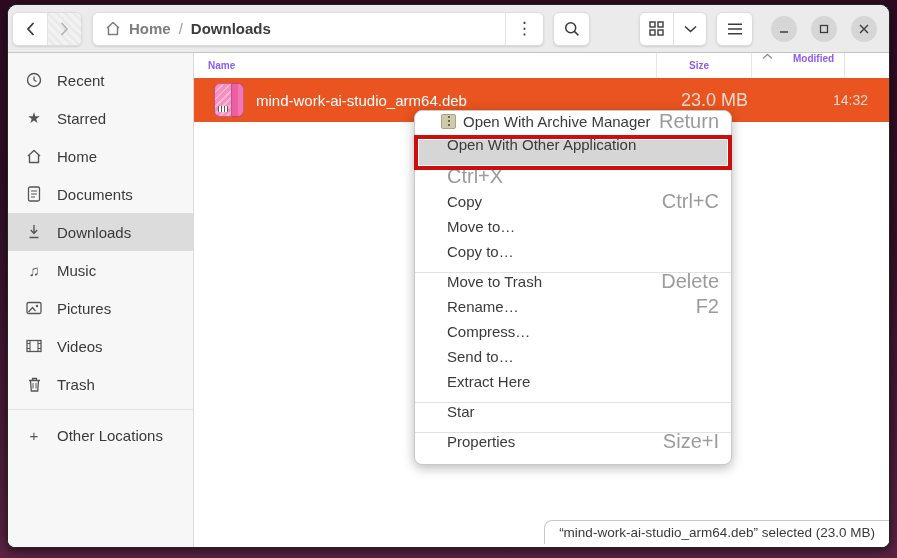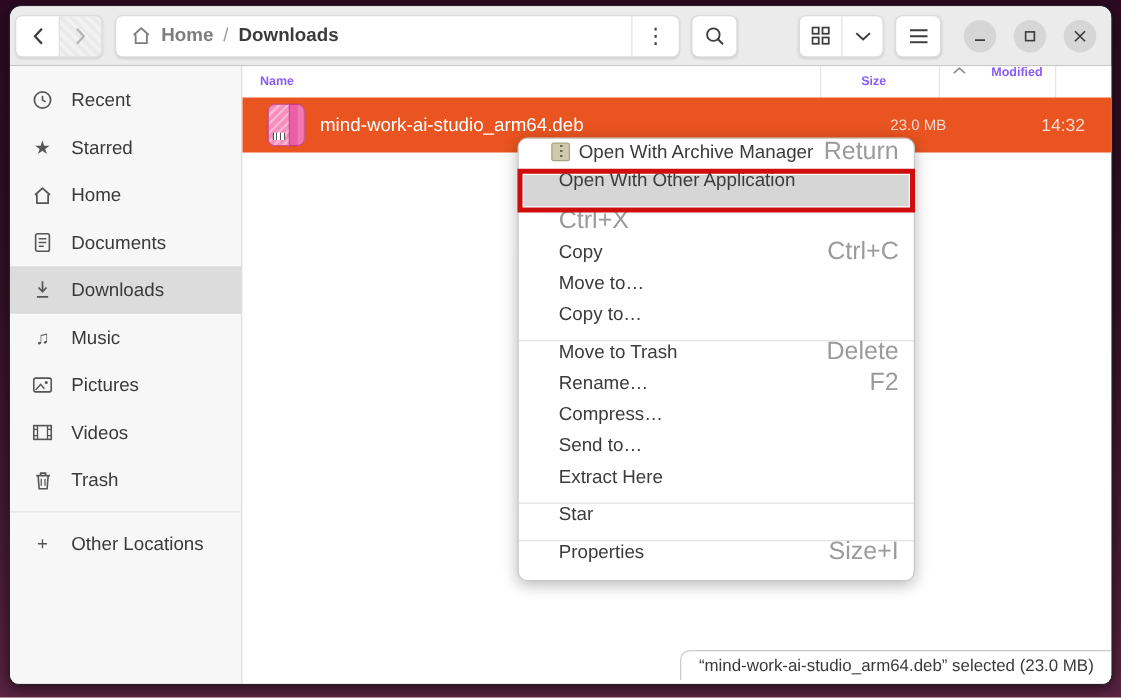--- a/index.html
+++ b/index.html
@@ -54,21 +54,21 @@
   .side-divider { height:1px; background:#e3e3e3; margin:6px 0; }
   
   .content { flex:1; background:#ffffff; position:relative; display:flex; flex-direction:column; }
   .list-header { height:25px; flex:0 0 25px; display:flex; align-items:center; font-size:10px; font-weight:bold; color:#8b5cf6; }
   .col-name { width:462px; padding-left:14px; }
   .col-size { width:95px; border-left:1px solid #e6e6e6; height:100%; display:flex; align-items:center; padding-left:32px; }
   .col-mod  { width:93px; border-left:1px solid #e6e6e6; height:100%; display:flex; align-items:flex-start; padding-left:10px; gap:20px; }
   .col-star { flex:1; border-left:1px solid #e6e6e6; height:100%; }
   .file-row { height:44px; flex:0 0 44px; background:#e95420; display:flex; align-items:center; color:#fff;gap:16px; }
   .fr-name { width:462px; display:flex; align-items:center; padding-left:20px; font-size:15px; gap:12px; }
-  .fr-size { width:95px; text-align:right; padding-right:10px; color:rgba(255,255,255,.78); font-size:12px; }
+  .fr-size { width:95px; text-align:center; padding-right:10px; color:rgba(255,255,255,.78); font-size:18px; }
   .fr-mod  { width:93px; text-align:right; padding-right:8px; color:rgba(255,255,255,.78); font-size:14px; }
   .fr-star { flex:1; text-align:center; font-size:17px; color:#fff; }
   
   .deb-icon { width:30px; height:34px; border-radius:6px; position:relative; flex:0 0 30px;
     background:linear-gradient(90deg,#f78fbe 0 17px,#ec5fa3 17px 23px,#f178b0 23px 100%);
     border:1px solid rgba(150,20,90,.45); overflow:hidden; }
   .deb-icon .hatch { position:absolute; left:0; top:0; width:16px; height:100%;
     background:repeating-linear-gradient(135deg, rgba(255,255,255,.35) 0 2px, rgba(255,255,255,0) 2px 5px); }
   .deb-icon .mid { position:absolute; left:16px; top:0; width:1px; height:100%; background:rgba(150,20,90,.5); }
   .deb-icon .barcode { position:absolute; left:3px; bottom:4px; width:10px; height:6px; background:#fff; border-radius:1px;

